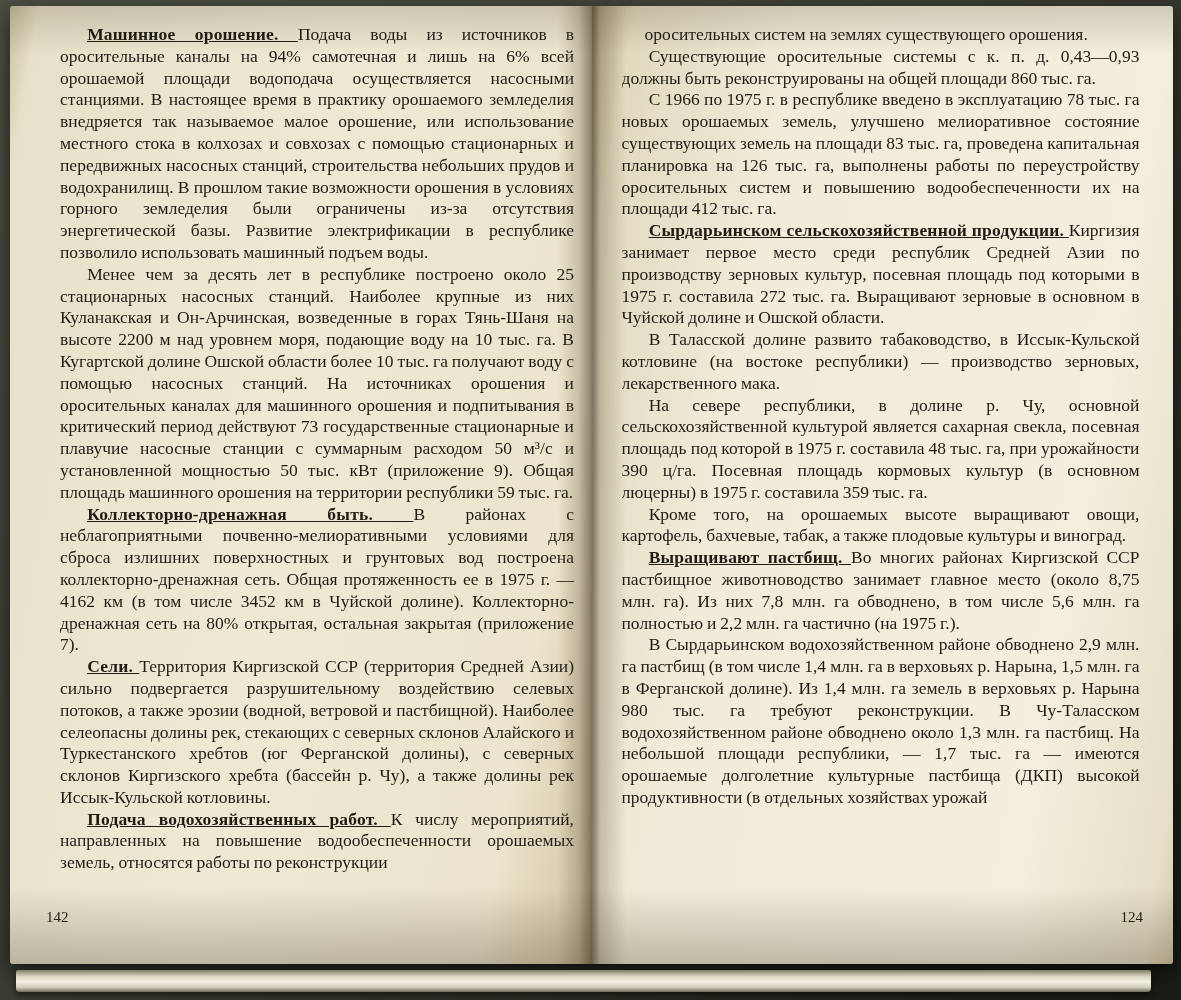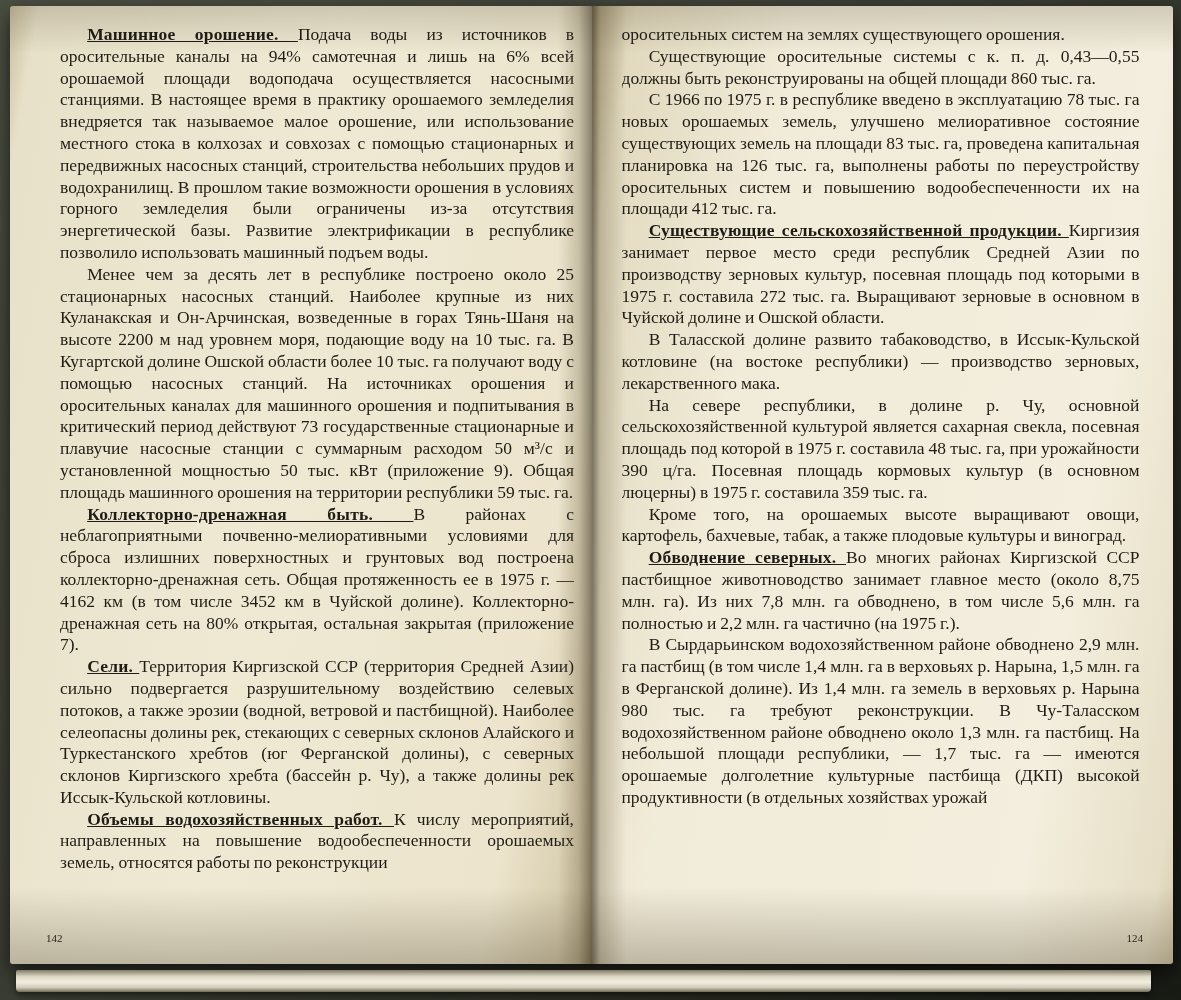--- a/index.html
+++ b/index.html
@@ -41,25 +41,25 @@
   }
   .textcol{
     position:absolute;top:18px;bottom:56px;overflow:hidden;z-index:2;
     font-size:17.5px;line-height:21.8px;color:#1f1c16;
     text-align:justify;word-spacing:-0.5px;
     -webkit-hyphens:auto;hyphens:auto;
   }
   .page.left .textcol{left:50px;width:514px;}
   .page.right .textcol{left:30px;width:518px;}
   .textcol p{margin:0;text-indent:1.55em;}
-  .textcol p.no-indent{text-indent:0;}
+  .textcol p.no-indent{text-indent:0;margin-left:23px;}
   .textcol b{font-weight:bold;letter-spacing:.2px;text-decoration:underline;}
   .pagenum{
-    position:absolute;bottom:20px;z-index:2;
-    font-size:11px;color:#241f17;
+    position:absolute;bottom:38px;z-index:2;
+    font-size:15px;color:#241f17;
   }
   .page.left .pagenum{left:36px;}
   .page.right .pagenum{right:30px;}
   .stack-edge{
     position:absolute;left:16px;right:30px;bottom:8px;height:22px;z-index:1;
     border-radius:2px 2px 4px 4px;
     background:linear-gradient(to bottom,#807b67 0%,#ddd8c5 30%,#f2efe1 55%,#cfcab6 80%,#6f6a58 100%);
     box-shadow:0 3px 6px rgba(0,0,0,.5);
   }
 </style>
@@ -68,33 +68,33 @@
 
 <div class="scan">
   <div class="stack-edge"></div>
   <div class="book">
     <div class="page left">
       <div class="textcol" id="left-text">
           <p><b>Машинное орошение. </b>Подача воды из источников в оросительные каналы на 94% самотечная и лишь на 6% всей орошаемой площади водоподача осуществляется насосными станциями. В настоящее время в практику орошаемого земледелия внедряется так называемое малое орошение, или использование местного стока в колхозах и совхозах с помощью стационарных и передвижных насосных станций, строительства небольших прудов и водохранилищ. В прошлом такие возможности орошения в условиях горного земледелия были ограничены из-за отсутствия энергетической базы. Развитие электрификации в республике позволило использовать машинный подъем воды.</p>
           <p>Менее чем за десять лет в республике построено около 25 стационарных насосных станций. Наиболее крупные из них Куланакская и Он-Арчинская, возведенные в горах Тянь-Шаня на высоте 2200 м над уровнем моря, подающие воду на 10 тыс. га. В Кугартской долине Ошской области более 10 тыс. га получают воду с помощью насосных станций. На источниках орошения и оросительных каналах для машинного орошения и подпитывания в критический период действуют 73 государственные стационарные и плавучие насосные станции с суммарным расходом 50 м³/с и установленной мощностью 50 тыс. кВт (приложение 9). Общая площадь машинного орошения на территории республики 59 тыс. га.</p>
           <p><b>Коллекторно-дренажная быть. </b>В районах с неблагоприятными почвенно-мелиоративными условиями для сброса излишних поверхностных и грунтовых вод построена коллекторно-дренажная сеть. Общая протяженность ее в 1975 г. — 4162 км (в том числе 3452 км в Чуйской долине). Коллекторно-дренажная сеть на 80% открытая, остальная закрытая (приложение 7).</p>
           <p><b>Сели. </b>Территория Киргизской ССР (территория Средней Азии) сильно подвергается разрушительному воздействию селевых потоков, а также эрозии (водной, ветровой и пастбищной). Наиболее селеопасны долины рек, стекающих с северных склонов Алайского и Туркестанского хребтов (юг Ферганской долины), с северных склонов Киргизского хребта (бассейн р. Чу), а также долины рек Иссык-Кульской котловины.</p>
-          <p><b>Объемы водохозяйственных работ. </b>К числу мероприятий, направленных на повышение водообеспеченности орошаемых земель, относятся работы по реконструкции</p>
+          <p><b>Подача водохозяйственных работ. </b>К числу мероприятий, направленных на повышение водообеспеченности орошаемых земель, относятся работы по реконструкции</p>
         </div>
       <div class="pagenum">142</div>
     </div>
     <div class="page right">
       <div class="textcol" id="right-text">
           <p class="no-indent">оросительных систем на землях существующего орошения.</p>
-          <p>Существующие оросительные системы с к. п. д. 0,43—0,55 должны быть реконструированы на общей площади 860 тыс. га.</p>
+          <p>Существующие оросительные системы с к. п. д. 0,43—0,93 должны быть реконструированы на общей площади 860 тыс. га.</p>
           <p>С 1966 по 1975 г. в республике введено в эксплуатацию 78 тыс. га новых орошаемых земель, улучшено мелиоративное состояние существующих земель на площади 83 тыс. га, проведена капитальная планировка на 126 тыс. га, выполнены работы по переустройству оросительных систем и повышению водообеспеченности их на площади 412 тыс. га.</p>
-          <p><b>Существующие сельскохозяйственной продукции. </b>Киргизия занимает первое место среди республик Средней Азии по производству зерновых культур, посевная площадь под которыми в 1975 г. составила 272 тыс. га. Выращивают зерновые в основном в Чуйской долине и Ошской области.</p>
+          <p><b>Сырдарьинском сельскохозяйственной продукции. </b>Киргизия занимает первое место среди республик Средней Азии по производству зерновых культур, посевная площадь под которыми в 1975 г. составила 272 тыс. га. Выращивают зерновые в основном в Чуйской долине и Ошской области.</p>
           <p>В Таласской долине развито табаководство, в Иссык-Кульской котловине (на востоке республики) — производство зерновых, лекарственного мака.</p>
           <p>На севере республики, в долине р. Чу, основной сельскохозяйственной культурой является сахарная свекла, посевная площадь под которой в 1975 г. составила 48 тыс. га, при урожайности 390 ц/га. Посевная площадь кормовых культур (в основном люцерны) в 1975 г. составила 359 тыс. га.</p>
           <p>Кроме того, на орошаемых высоте выращивают овощи, картофель, бахчевые, табак, а также плодовые культуры и виноград.</p>
-          <p><b>Обводнение северных. </b>Во многих районах Киргизской ССР пастбищное животноводство занимает главное место (около 8,75 млн. га). Из них 7,8 млн. га обводнено, в том числе 5,6 млн. га полностью и 2,2 млн. га частично (на 1975 г.).</p>
+          <p><b>Выращивают пастбищ. </b>Во многих районах Киргизской ССР пастбищное животноводство занимает главное место (около 8,75 млн. га). Из них 7,8 млн. га обводнено, в том числе 5,6 млн. га полностью и 2,2 млн. га частично (на 1975 г.).</p>
           <p>В Сырдарьинском водохозяйственном районе обводнено 2,9 млн. га пастбищ (в том числе 1,4 млн. га в верховьях р. Нарына, 1,5 млн. га в Ферганской долине). Из 1,4 млн. га земель в верховьях р. Нарына 980 тыс. га требуют реконструкции. В Чу-Таласском водохозяйственном районе обводнено около 1,3 млн. га пастбищ. На небольшой площади республики, — 1,7 тыс. га — имеются орошаемые долголетние культурные пастбища (ДКП) высокой продуктивности (в отдельных хозяйствах урожай</p>
         </div>
       <div class="pagenum">124</div>
     </div>
     <div class="gutter"></div>
   </div>
 </div>
 
 </body></html>

